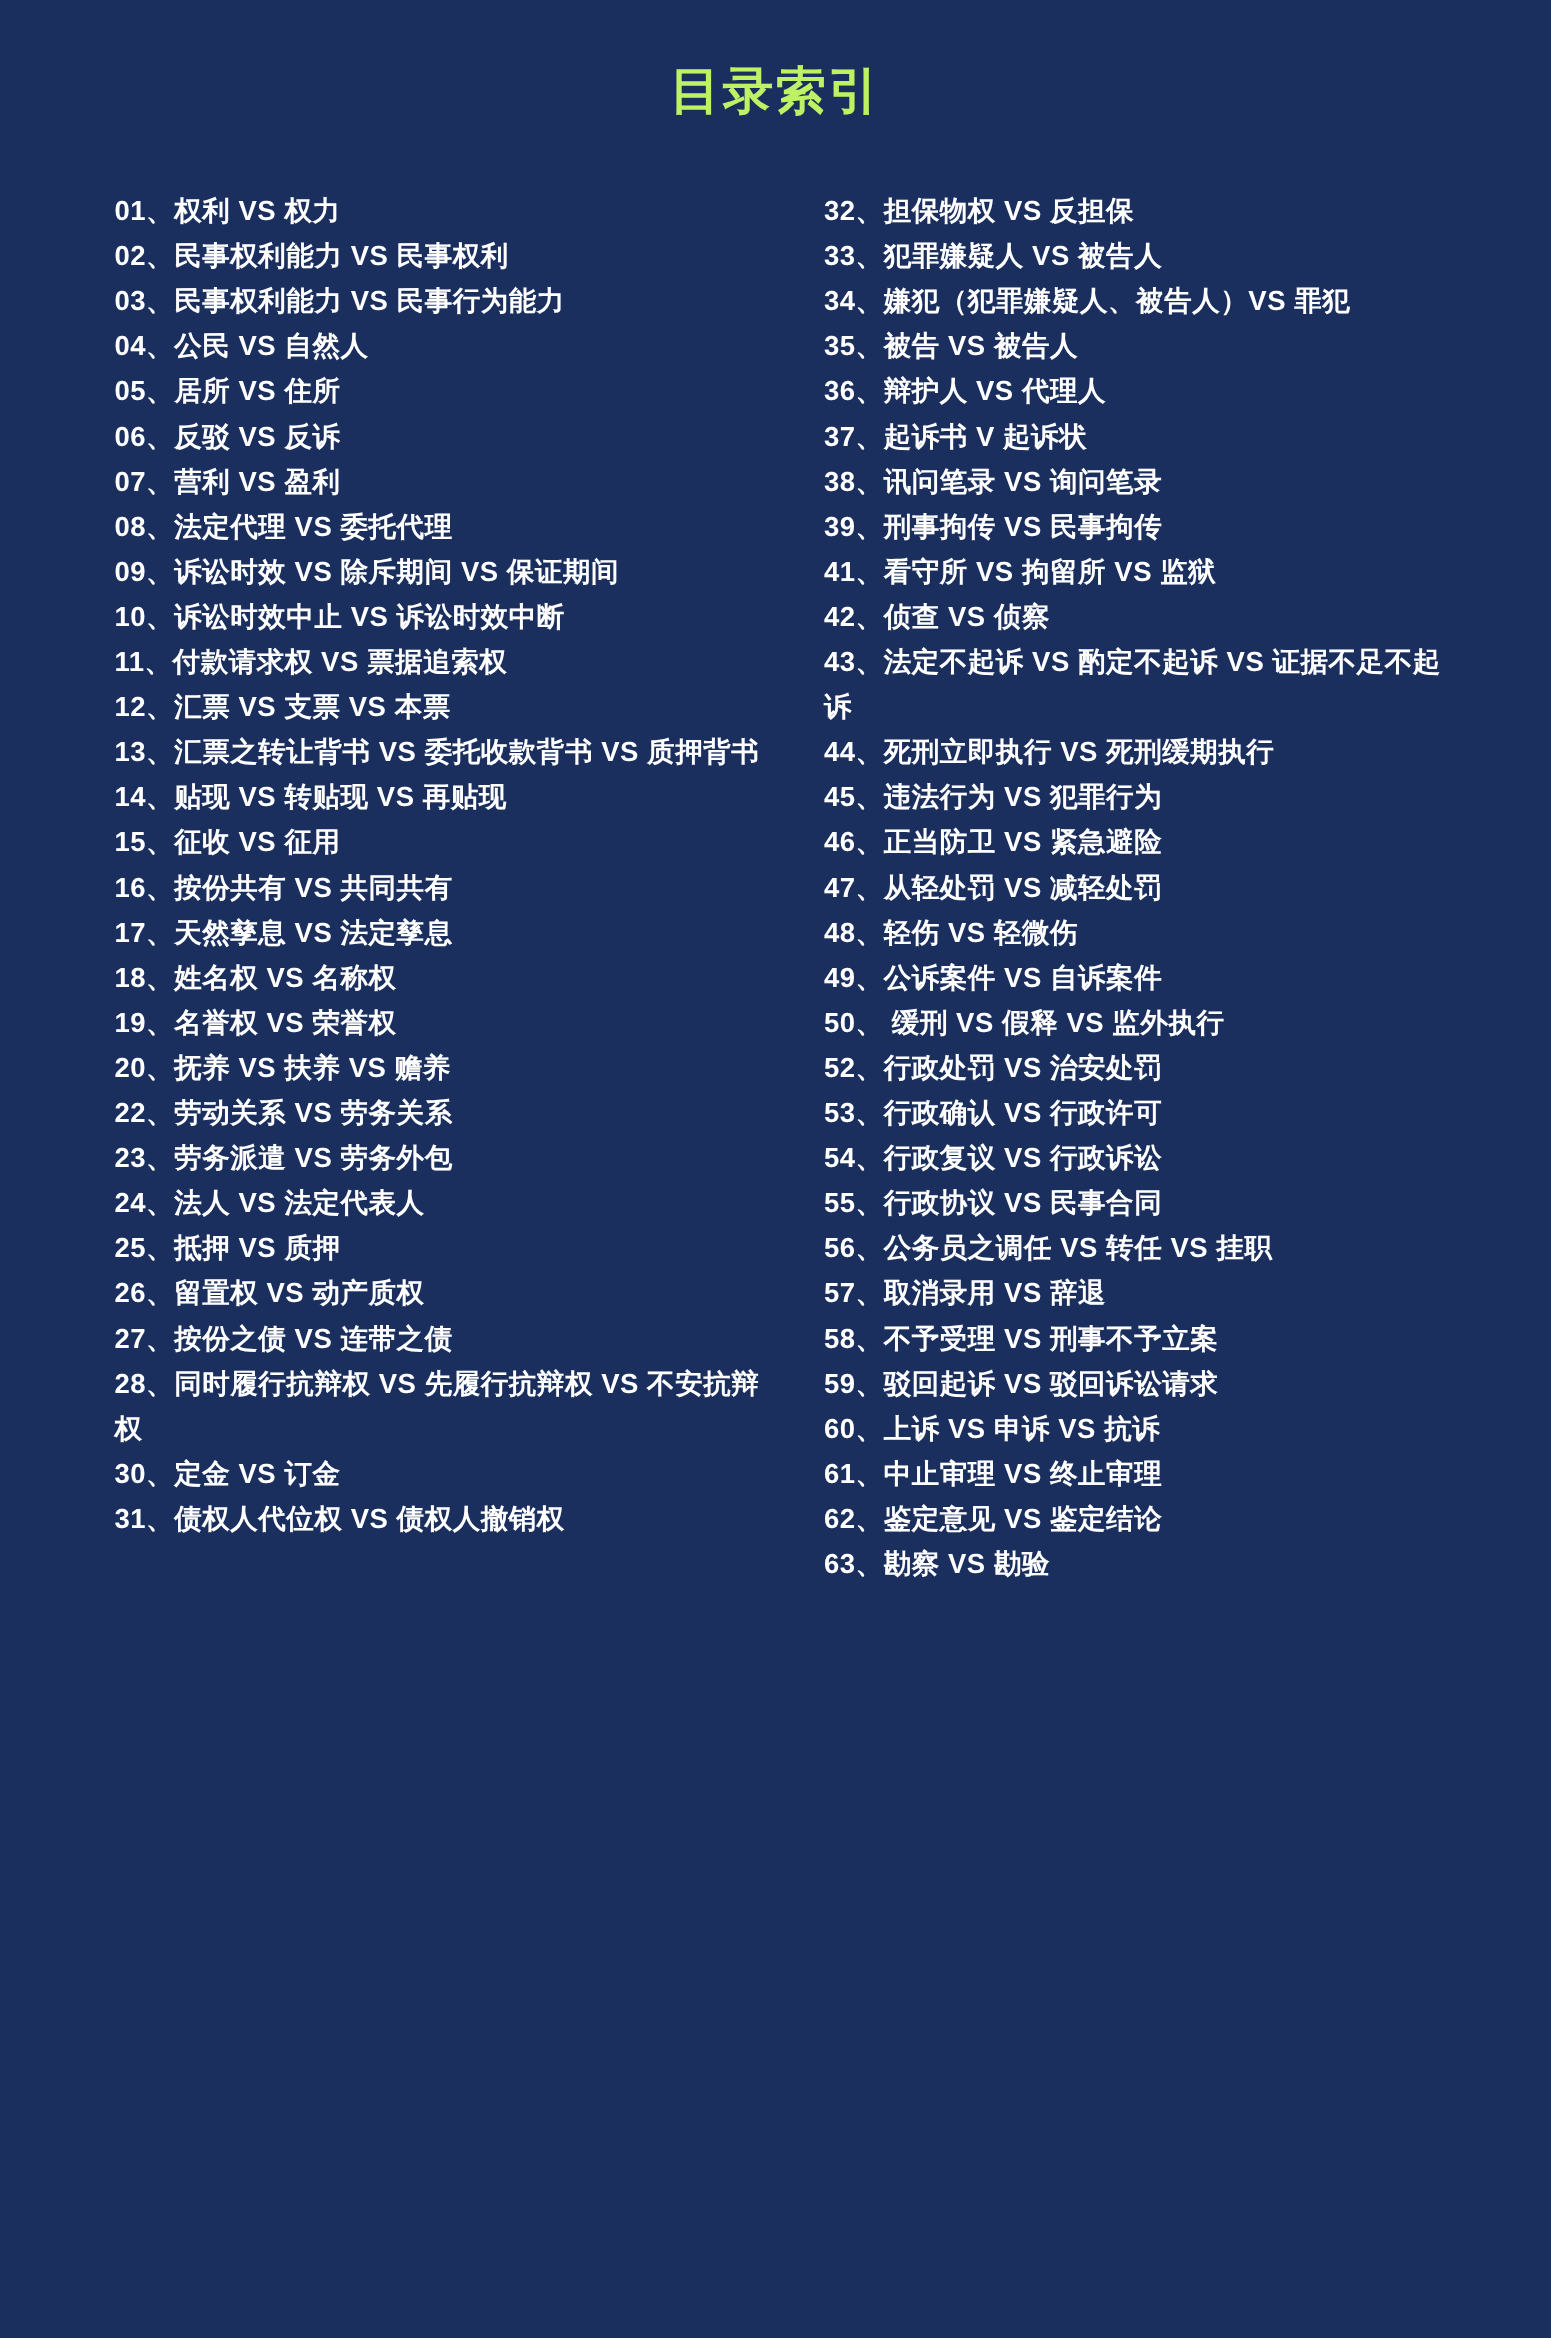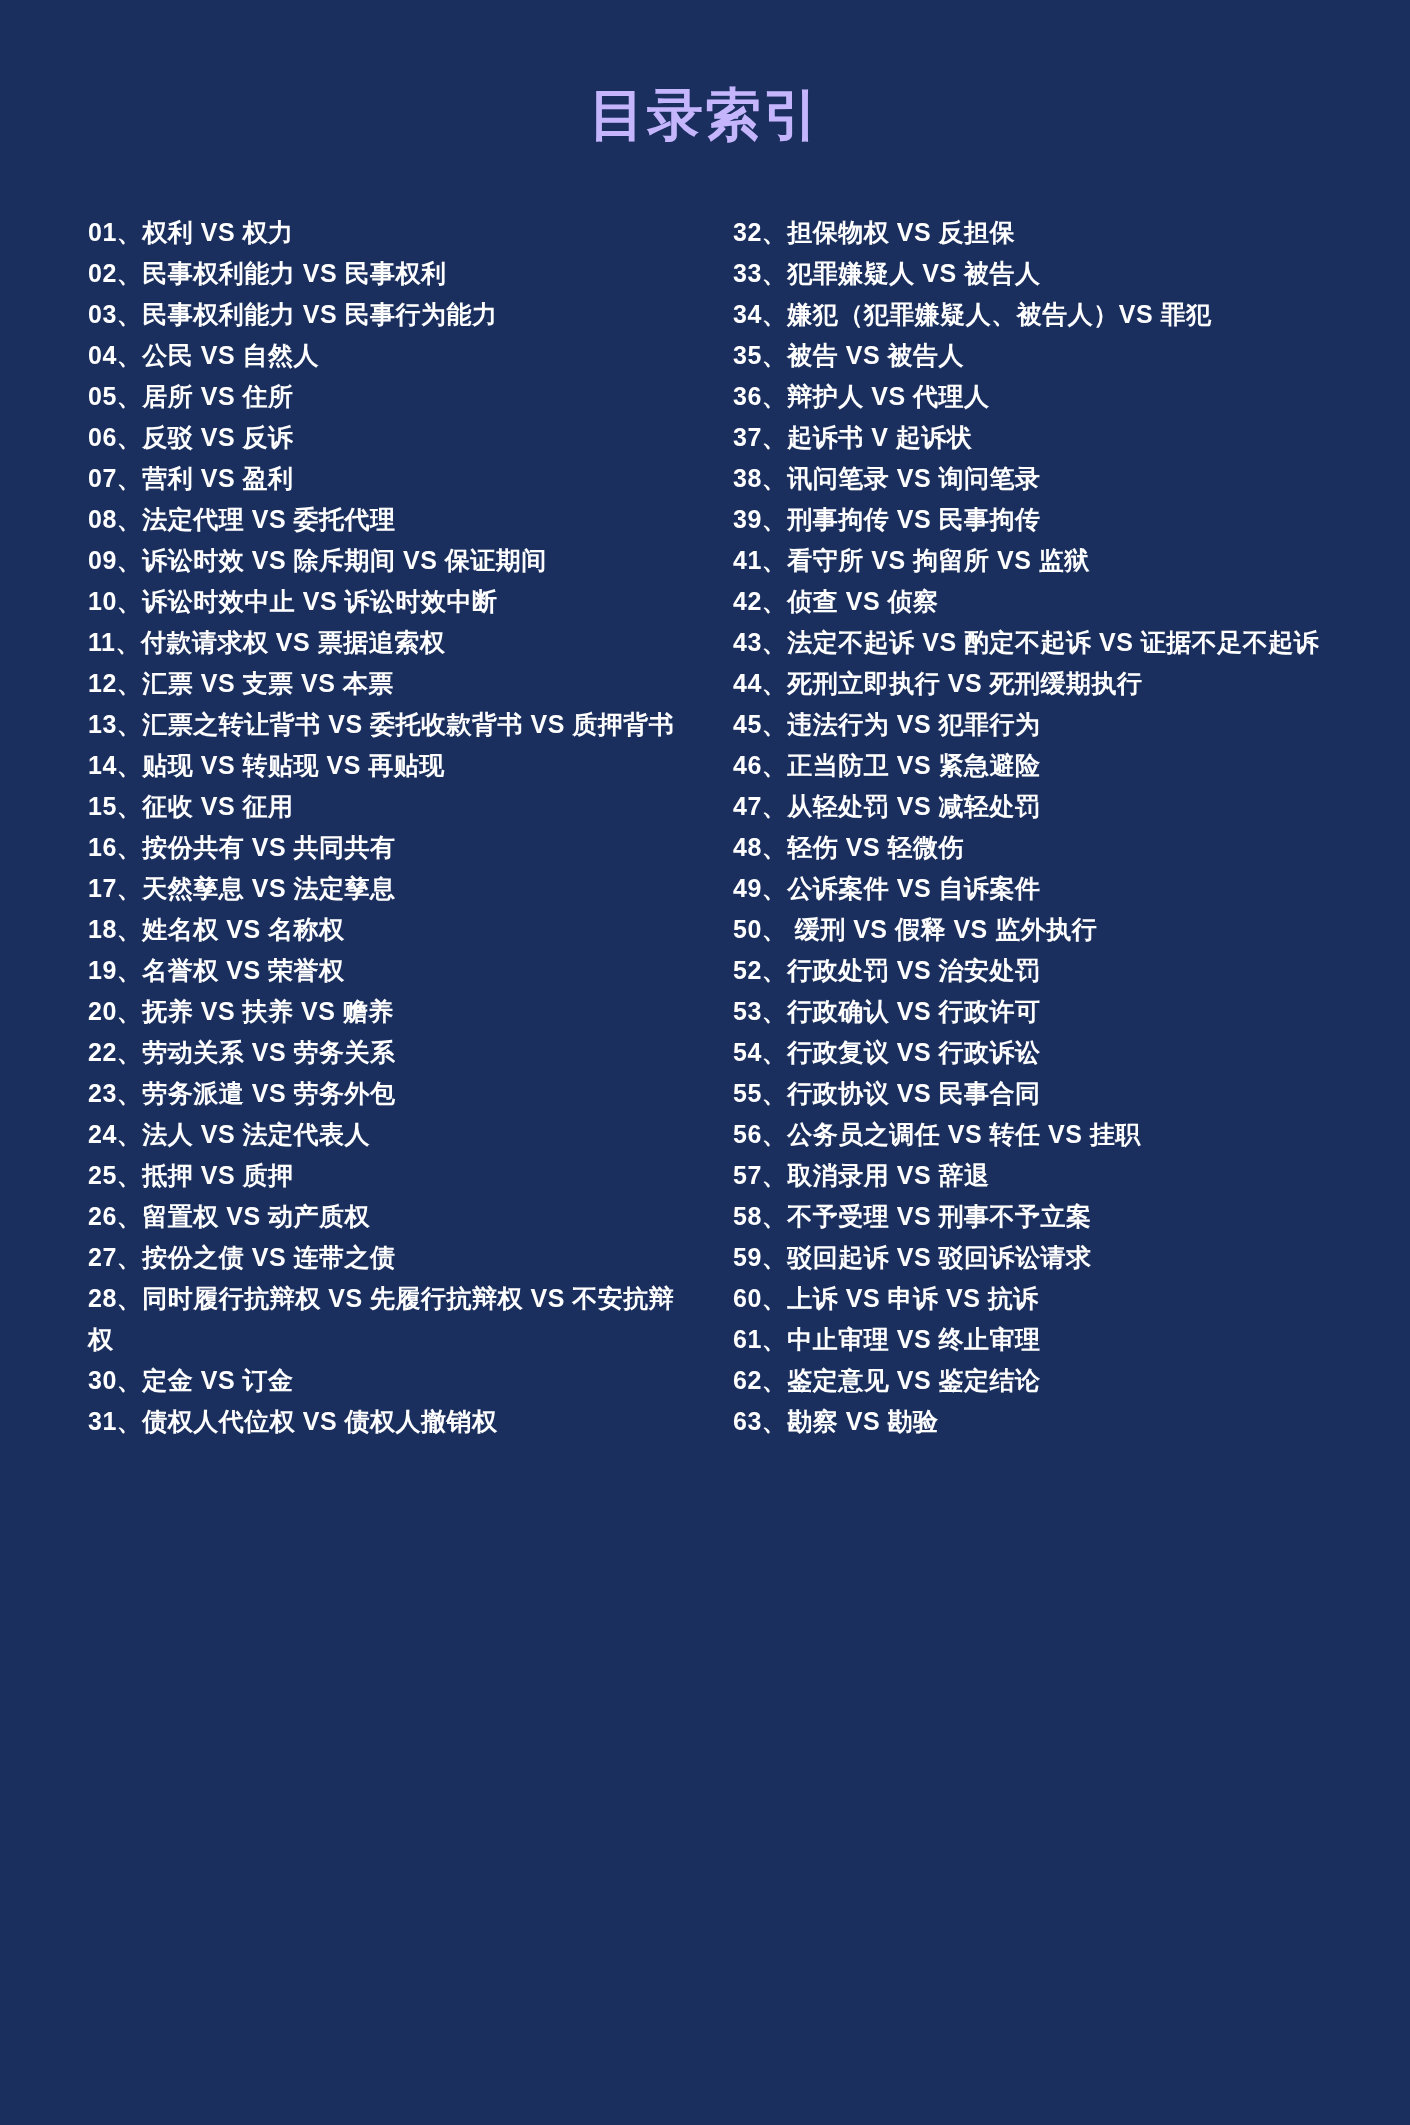--- a/index.html
+++ b/index.html
@@ -15,39 +15,40 @@
   }
   .page {
     width: 1410px;
     height: 2125px;
     background: #1b2f5e;
     box-sizing: border-box;
     position: relative;
   }
   .page-title {
     text-align: center;
-    color: #c4b5fd;
-    font-size: 56px;
+    color: #bef264;
+    font-size: 46px;
     font-weight: bold;
     letter-spacing: 2px;
-    padding-top: 78px;
+    padding-top: 52px;
     padding-bottom: 10px;
     user-select: none;
   }
   .columns {
     display: flex;
     flex-direction: row;
     padding: 48px 78px 0 88px;
     box-sizing: border-box;
     gap: 30px;
   }
   .column {
     flex: 1 1 0;
     display: flex;
     flex-direction: column;
+    margin-left: 16px;
   }
   .entry {
     color: #ffffff;
     font-size: 25px;
     font-weight: bold;
     line-height: 1.64;
     letter-spacing: 0.5px;
     white-space: normal;
     word-break: break-word;
   }

